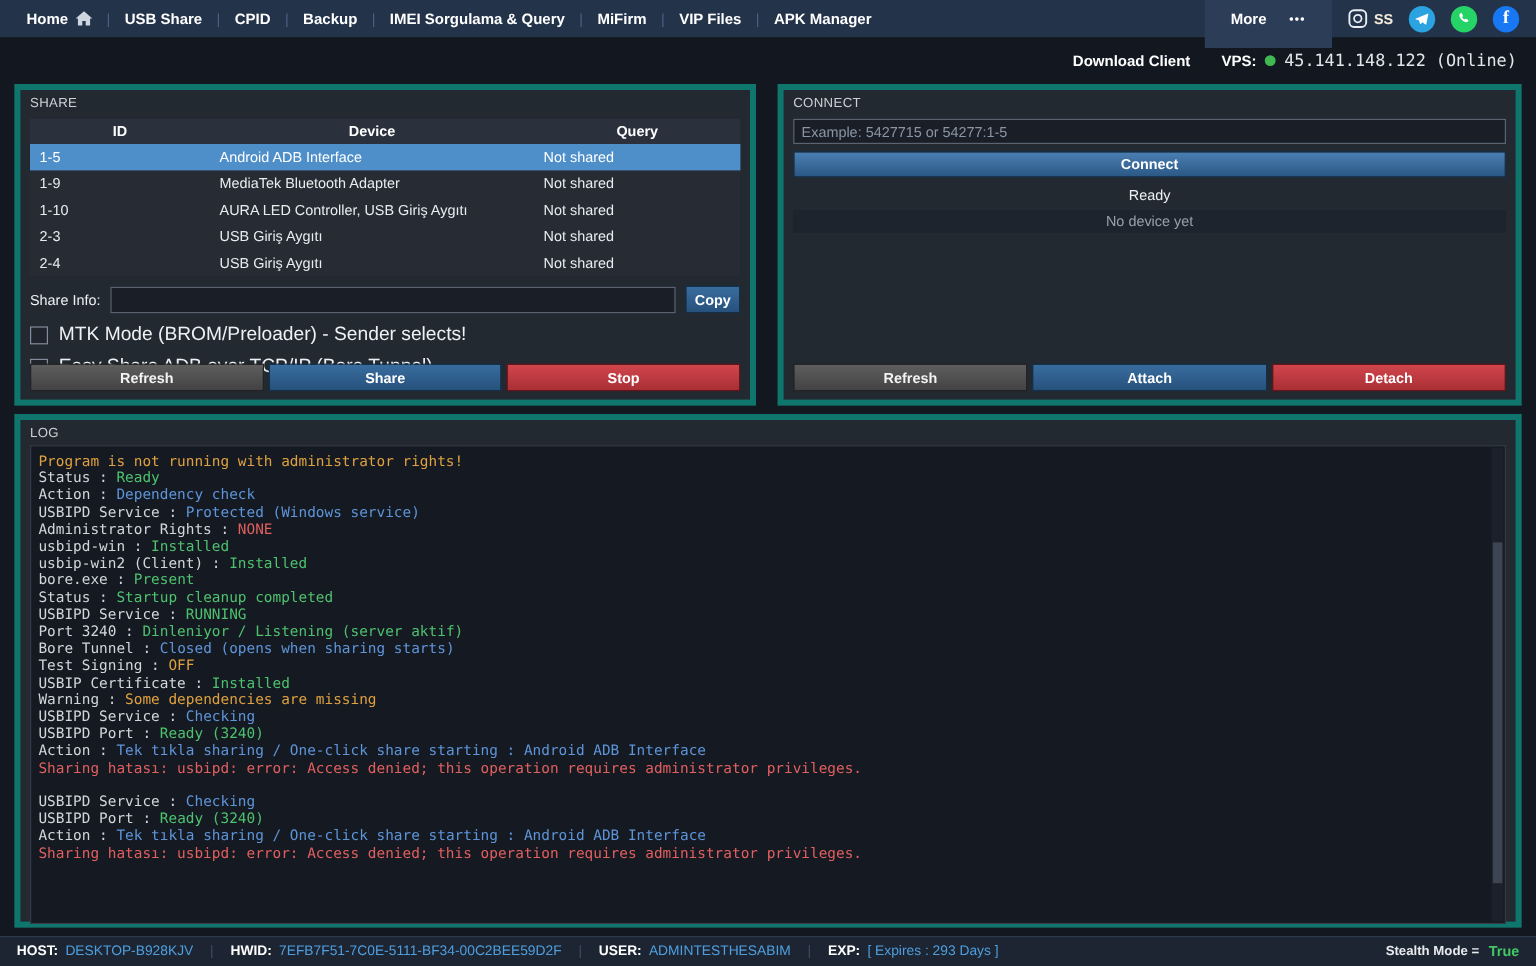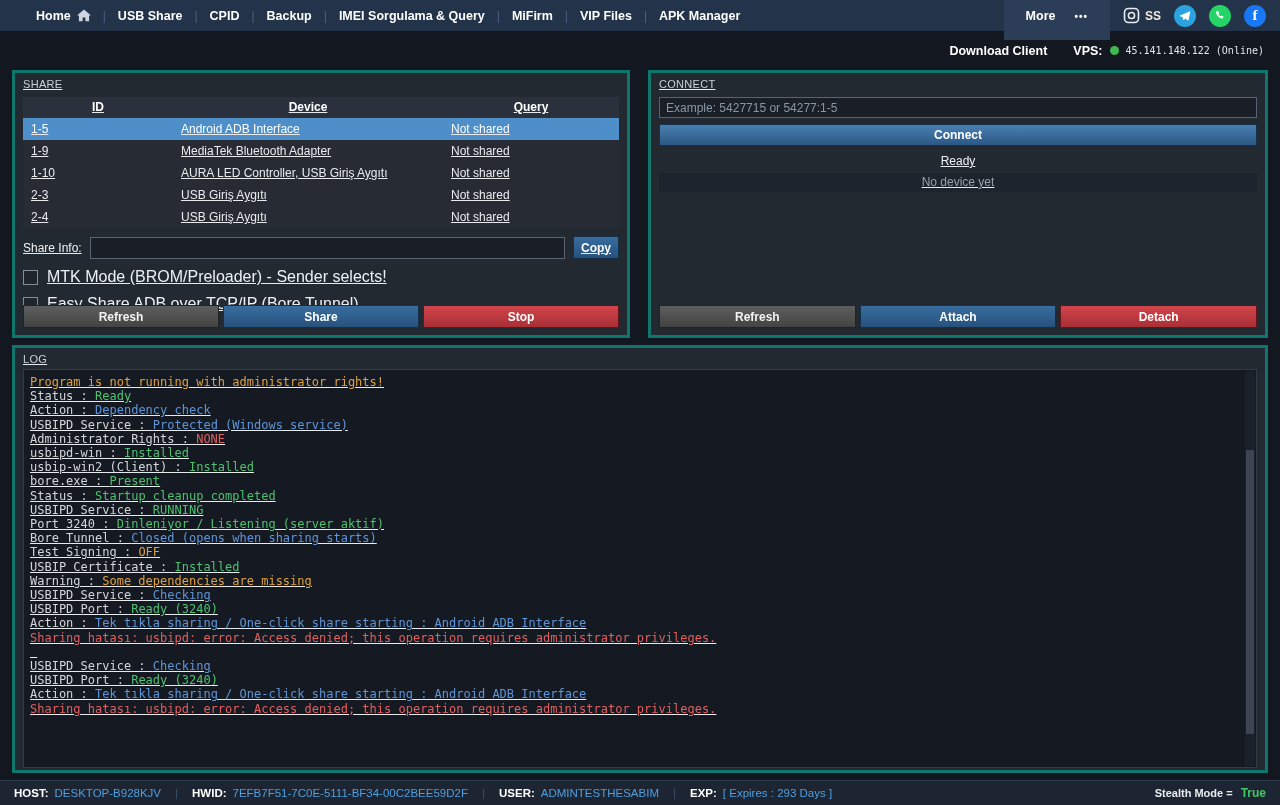--- a/index.html
+++ b/index.html
@@ -1,44 +1,44 @@
 <!DOCTYPE html>
 <html><head>
 <meta charset="utf-8">
 <style>
   * { margin:0; padding:0; box-sizing:border-box; }
   html,body { width:1280px; height:805px; overflow:hidden; }
   body { background:#131820; font-family:"Liberation Sans", sans-serif; color:#e8ebee; }
 
   
-  .topnav { height:31px; background:#22334a; display:flex; align-items:center; padding-left:24px; }
+  .topnav { height:31px; background:#22334a; display:flex; align-items:center; padding-left:10px; }
   .nav-item { color:#fff; font-size:12.5px; font-weight:bold; padding:0 12px; text-decoration:none;
               display:flex; align-items:center; gap:6px; cursor:pointer; height:31px; }
   .nav-sep { color:#4e6184; font-size:12px; }
   .nav-right { margin-left:auto; display:flex; align-items:center; gap:13px; padding-right:14px; }
   .more-btn { background:#2c3e57; height:48px; display:flex; align-items:center; gap:19px;
               padding:0 22px; color:#fff; font-size:12.5px; font-weight:bold; cursor:pointer; }
   .more-dots { font-size:10px; letter-spacing:1px; position:relative; top:1px; }
   .ss-btn { display:flex; align-items:center; gap:5px; color:#f3ead9; font-size:12px; font-weight:bold; cursor:pointer; }
   .icon-circle { width:22px; height:22px; border-radius:50%; display:flex; align-items:center; justify-content:center; cursor:pointer; }
   .telegram { background:#2ba3e0; }
   .whatsapp { background:#25d366; }
   .facebook { background:#1877f2; color:#fff; font-weight:bold; font-size:15px; font-family:"Liberation Serif",serif; }
 
   
   .subheader { height:39px; display:flex; align-items:center; justify-content:flex-end; gap:26px; padding-right:16px; }
   .dl-client { color:#fff; font-size:12.5px; font-weight:bold; cursor:pointer; }
   .vps-group { display:flex; align-items:center; gap:7px; }
   .vps-label { color:#fff; font-size:12.5px; font-weight:bold; }
   .vps-dot { width:9px; height:9px; border-radius:50%; background:#3fb950; display:inline-block; }
-  .vps-value { font-family:"DejaVu Sans Mono",monospace; font-size:10px; color:#e2e6ea; }
+  .vps-value { font-family:"DejaVu Sans Mono",monospace; font-size:14px; color:#e2e6ea; }
 
   
   .panels-row { display:flex; gap:18px; margin:0 12px; height:268px; }
-  .panel { background:#232931; border:3px solid #0f766e; position:relative;text-decoration:underline; }
+  .panel { background:#232931; border:5px solid #0f766e; position:relative; }
   .share-panel { width:618px; padding:5px 8px; }
   .connect-panel { flex:1; padding:5px 8px; }
   .panel-title { font-size:11px; color:#ccd1d7; letter-spacing:.3px; }
 
   
   .table { margin-top:7px; }
   .thead, .tr { display:grid; grid-template-columns:150px 270px 1fr; }
   .thead { background:#2b313c; height:21px; }
   .th { font-size:12px; font-weight:bold; color:#fff; text-align:center; line-height:21px; }
   .tbody { background:#262b34; }

